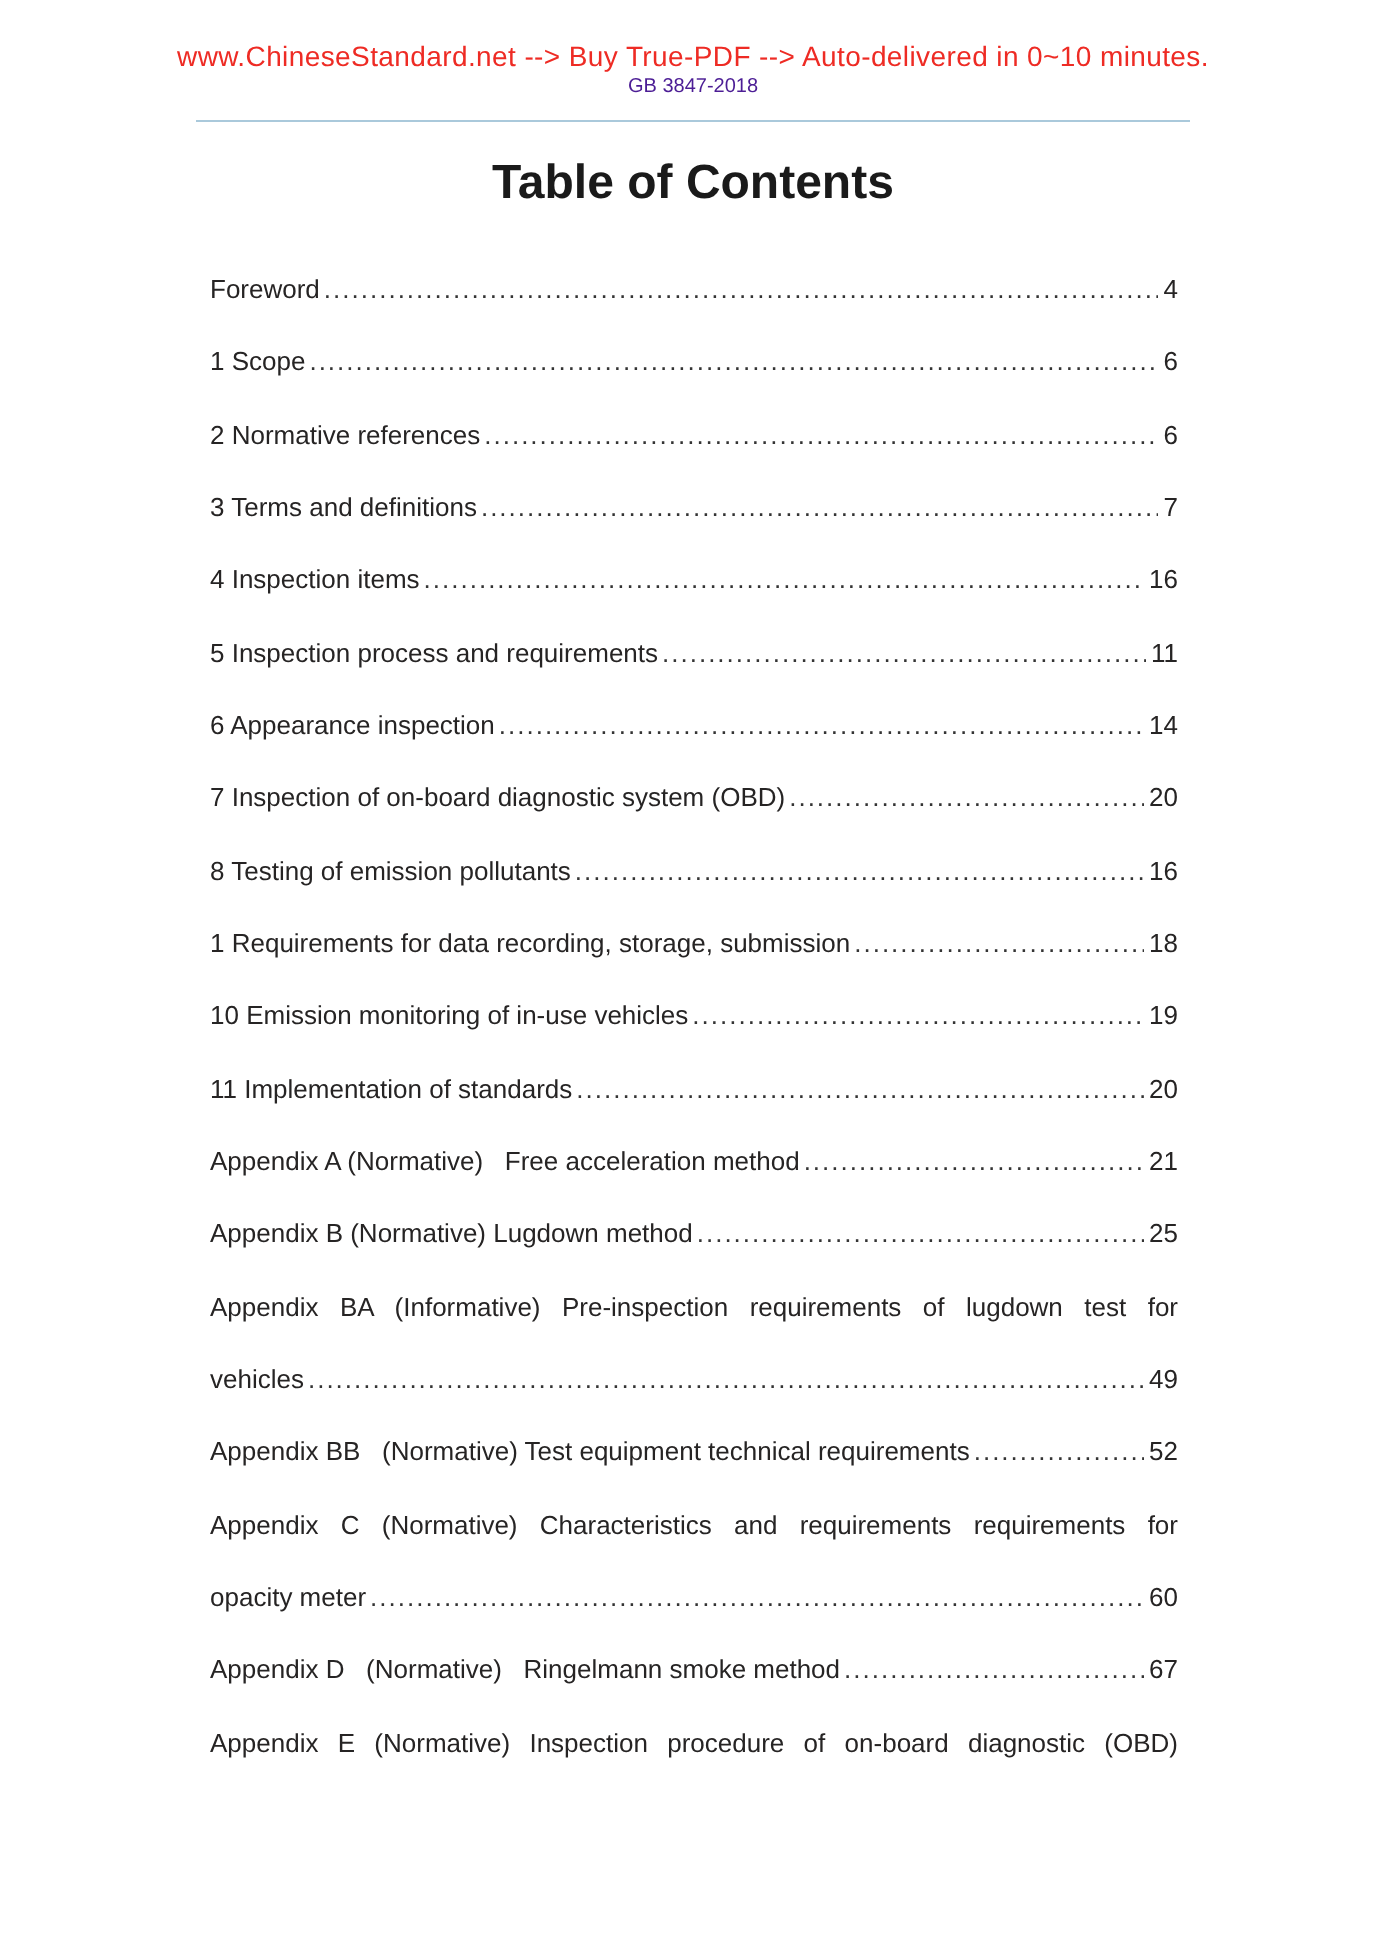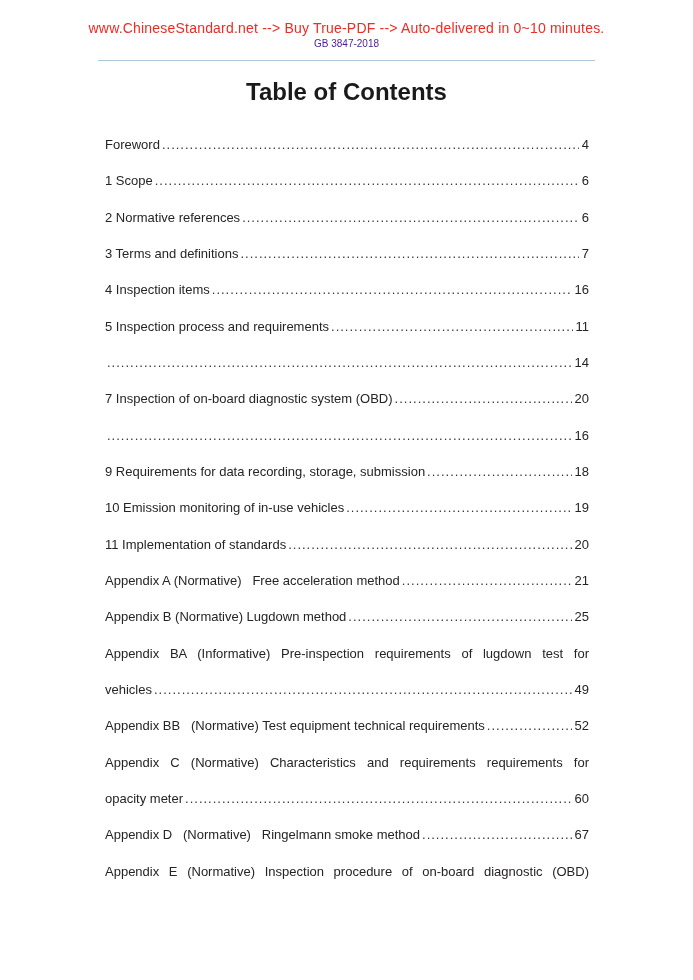--- a/index.html
+++ b/index.html
@@ -122,34 +122,36 @@
         <span class="toc-label">4 Inspection items</span>
         <span class="toc-dots">........................................................................................................................................................................................................</span>
         <span class="toc-page">16</span>
       </div>
       <div class="toc-row">
         <span class="toc-label">5 Inspection process and requirements</span>
         <span class="toc-dots">........................................................................................................................................................................................................</span>
         <span class="toc-page">11</span>
       </div>
       <div class="toc-row">
+        <span class="toc-label">6 Appearance inspection</span>
         <span class="toc-dots">........................................................................................................................................................................................................</span>
         <span class="toc-page">14</span>
       </div>
       <div class="toc-row">
         <span class="toc-label">7 Inspection of on-board diagnostic system (OBD)</span>
         <span class="toc-dots">........................................................................................................................................................................................................</span>
         <span class="toc-page">20</span>
       </div>
       <div class="toc-row">
+        <span class="toc-label">8 Testing of emission pollutants</span>
         <span class="toc-dots">........................................................................................................................................................................................................</span>
         <span class="toc-page">16</span>
       </div>
       <div class="toc-row">
-        <span class="toc-label">9 Requirements for data recording, storage, submission</span>
+        <span class="toc-label">1 Requirements for data recording, storage, submission</span>
         <span class="toc-dots">........................................................................................................................................................................................................</span>
         <span class="toc-page">18</span>
       </div>
       <div class="toc-row">
         <span class="toc-label">10 Emission monitoring of in-use vehicles</span>
         <span class="toc-dots">........................................................................................................................................................................................................</span>
         <span class="toc-page">19</span>
       </div>
       <div class="toc-row">
         <span class="toc-label">11 Implementation of standards</span>

